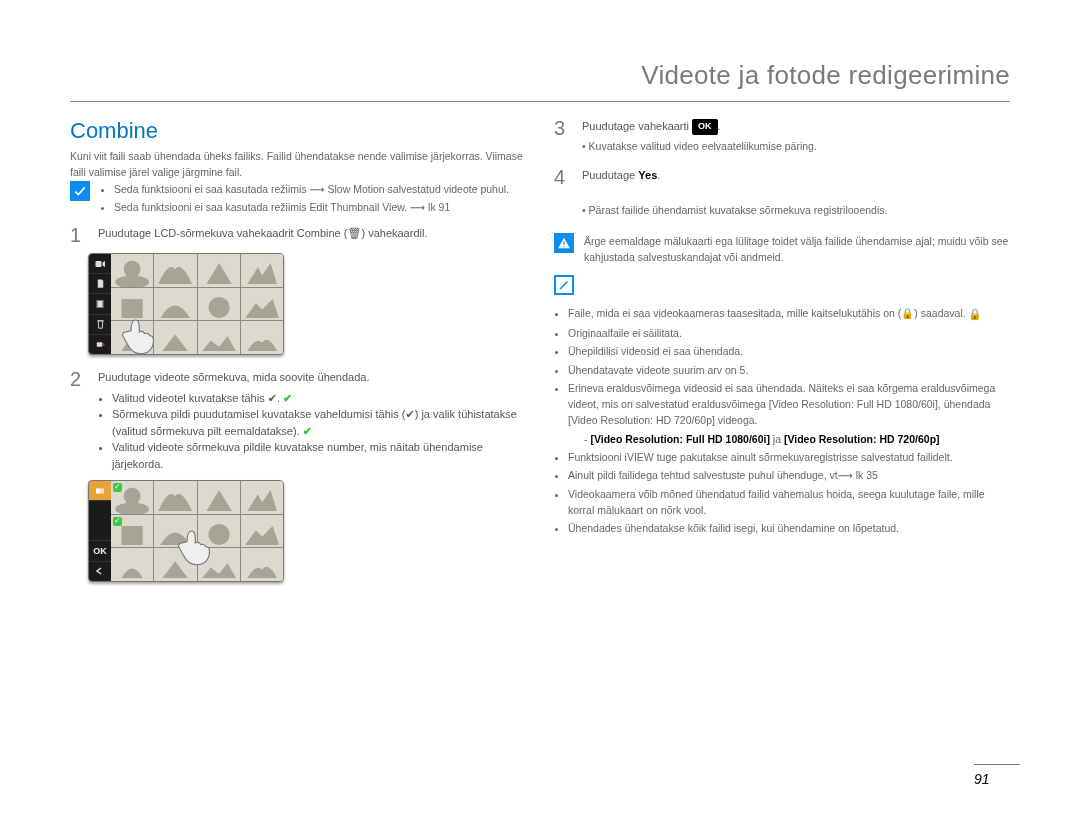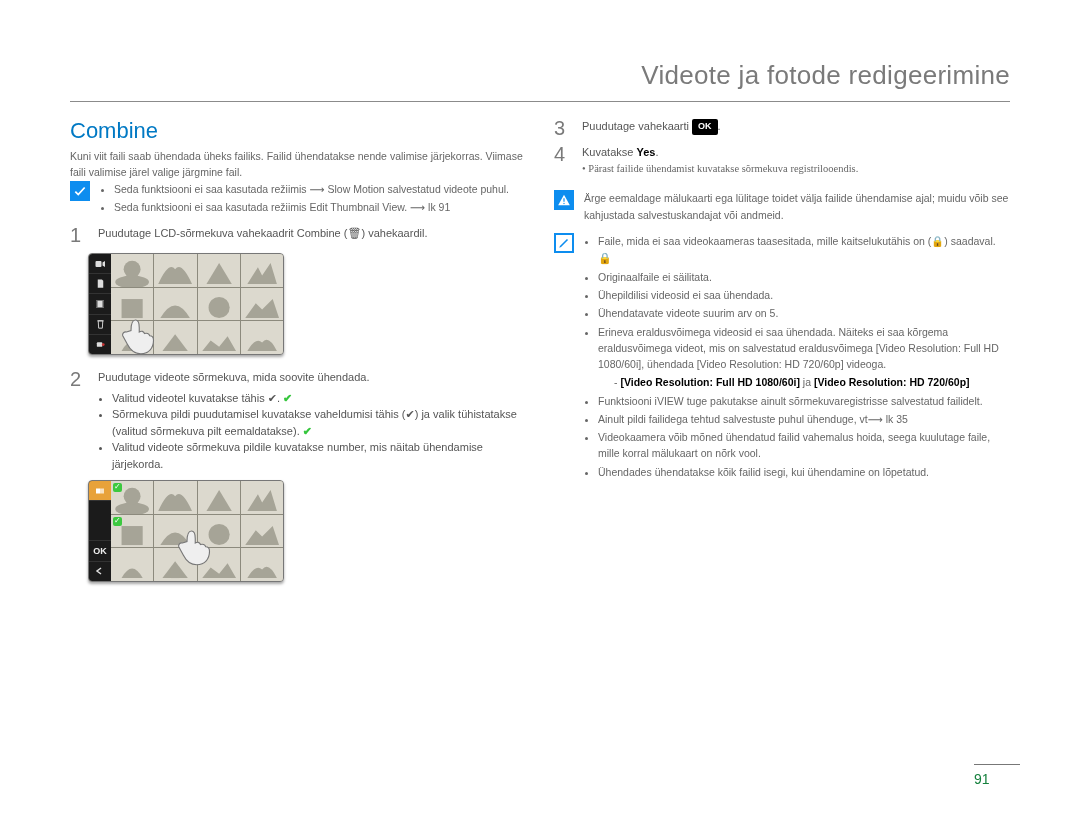--- a/index.html
+++ b/index.html
@@ -42,21 +42,21 @@
   .side-btn:last-child { border-bottom:none; }
   .side-btn.orange { background:#e8a23a; color:#fff; }
   .cells { flex:1; display:grid; grid-template-columns: repeat(4, 1fr); grid-template-rows: repeat(3,1fr); gap:1px; background:#8c8a7d; height: 100px; }
   .cell { background:#dcd9ce; position:relative; display:flex; align-items:flex-end; justify-content:center; }
   .cell svg { width: 100%; height:100%; }
   .cell .mark { position:absolute; top:2px; left:2px; width:9px; height:9px; background:#3cc93f; border-radius:2px; }
   .cell .mark::after{ content:"✓"; color:#fff; font-size:8px; position:absolute; top:-1px; left:1px; }
 
   .hand { position:absolute; bottom:-2px; left:24px; width:48px; height:48px; pointer-events:none; }
 
-  .page-number { position:absolute; right: 60px; bottom: 40px; font-size: 14px; color:#15803d; }
+  .page-number { position:absolute; right: 60px; bottom: 40px; font-size: 14px; color:#000000;font-style:italic; }
   .page-number::before { content:""; display:block; border-top:1px solid #777; width: 46px; margin-bottom:6px; margin-left:auto; }
 
   
   .sil { fill:#a6a497; }
 
   .dash-li { list-style: none; text-indent: -10px; padding-left: 10px; margin-bottom: 2px; margin-left: 16px;}
   .dash-li::before{ content:"- "; }
 </style>
 </head>
 <body>
@@ -298,46 +298,47 @@
         </svg>
       </div>
     </div>
 
     <div class="col">
       <div class="step-row">
         <div class="step-num">3</div>
         <div class="step-text">
           <span>Puudutage vahekaarti</span>
           <span class="ok-badge">OK</span><span>.</span>
+          <div class="subpara" style="margin-left:0; margin-top:4px; list-style:disc;">• <span>Kuvatakse valitud video eelvaateliikumise päring.</span></div>
         </div>
       </div>
 
       <div class="step-row">
         <div class="step-num">4</div>
         <div class="step-text">
-          <span>Kuvatakse</span>
+          <span>Puudutage</span>
           <span class="bold">Yes</span><span>.</span>
-          <div class="subpara" style="margin-left:0; margin-top:0;font-family:Liberation Serif, serif;">• <span>Pärast failide ühendamist kuvatakse sõrmekuva registrilooendis.</span></div>
+          <div class="subpara" style="margin-left:0; margin-top:20px;">• <span>Pärast failide ühendamist kuvatakse sõrmekuva registrilooendis.</span></div>
         </div>
       </div>
 
       <div class="note-row" style="margin-top:8px;">
         <div class="note-icon">
           <svg viewBox="0 0 24 24">
               <path d="M12 3 L22 21 H2 Z" fill="#fff"></path>
               <rect x="11" y="9" width="2" height="6" fill="#0d8def"></rect>
               <rect x="11" y="17" width="2" height="2" fill="#0d8def"></rect>
             </svg>
         </div>
         <div class="note-text">
           <span>Ärge eemaldage mälukaarti ega lülitage toidet välja failide ühendamise ajal; muidu võib see kahjustada salvestuskandajat või andmeid.</span>
         </div>
       </div>
 
-      <div class="note-row" style="margin-top:10px;">
+      <div class="note-row" style="margin-top:10px;flex-direction:column;">
         <div class="note-icon" style="background:#fff; border:2px solid #0d8def;">
           <svg viewBox="0 0 24 24">
               <path d="M4 20l3-1 12-12-2-2L5 17z" fill="#0d8def"></path>
             </svg>
         </div>
         <div class="note-text">
           <ul>
             <li><span>Faile, mida ei saa videokaameras taasesitada, mille kaitselukutähis on (🔒) saadaval.</span> <span class="key-icon">🔒</span></li>
             <li>Originaalfaile ei säilitata.</li>
             <li>Ühepildilisi videosid ei saa ühendada.</li>

